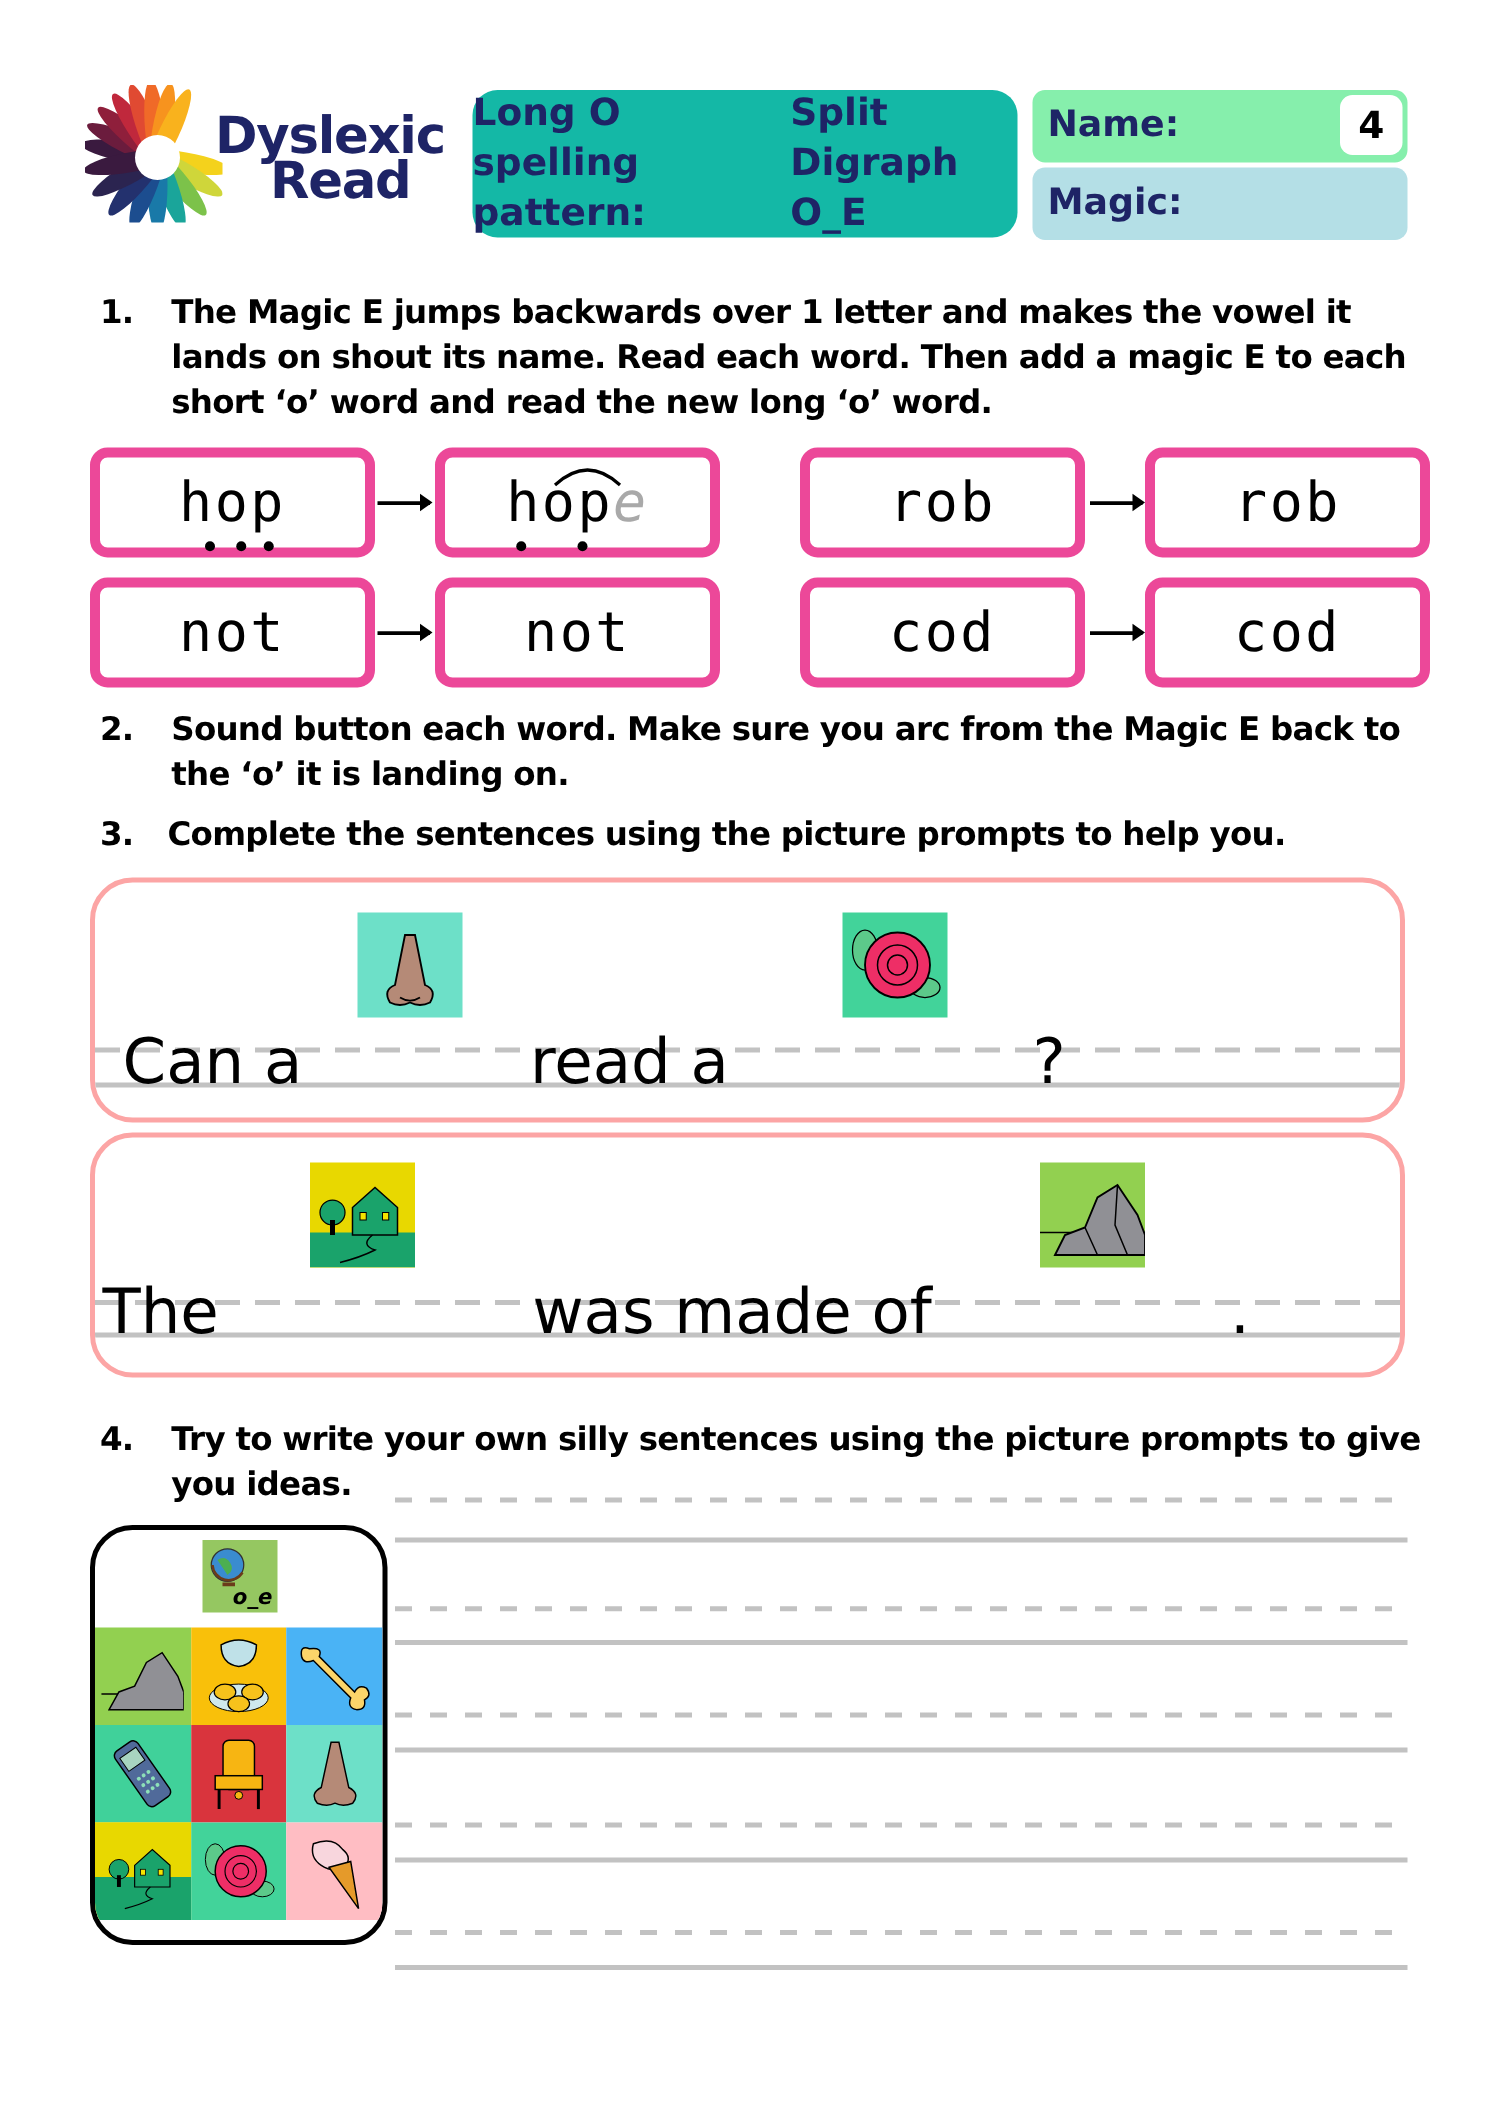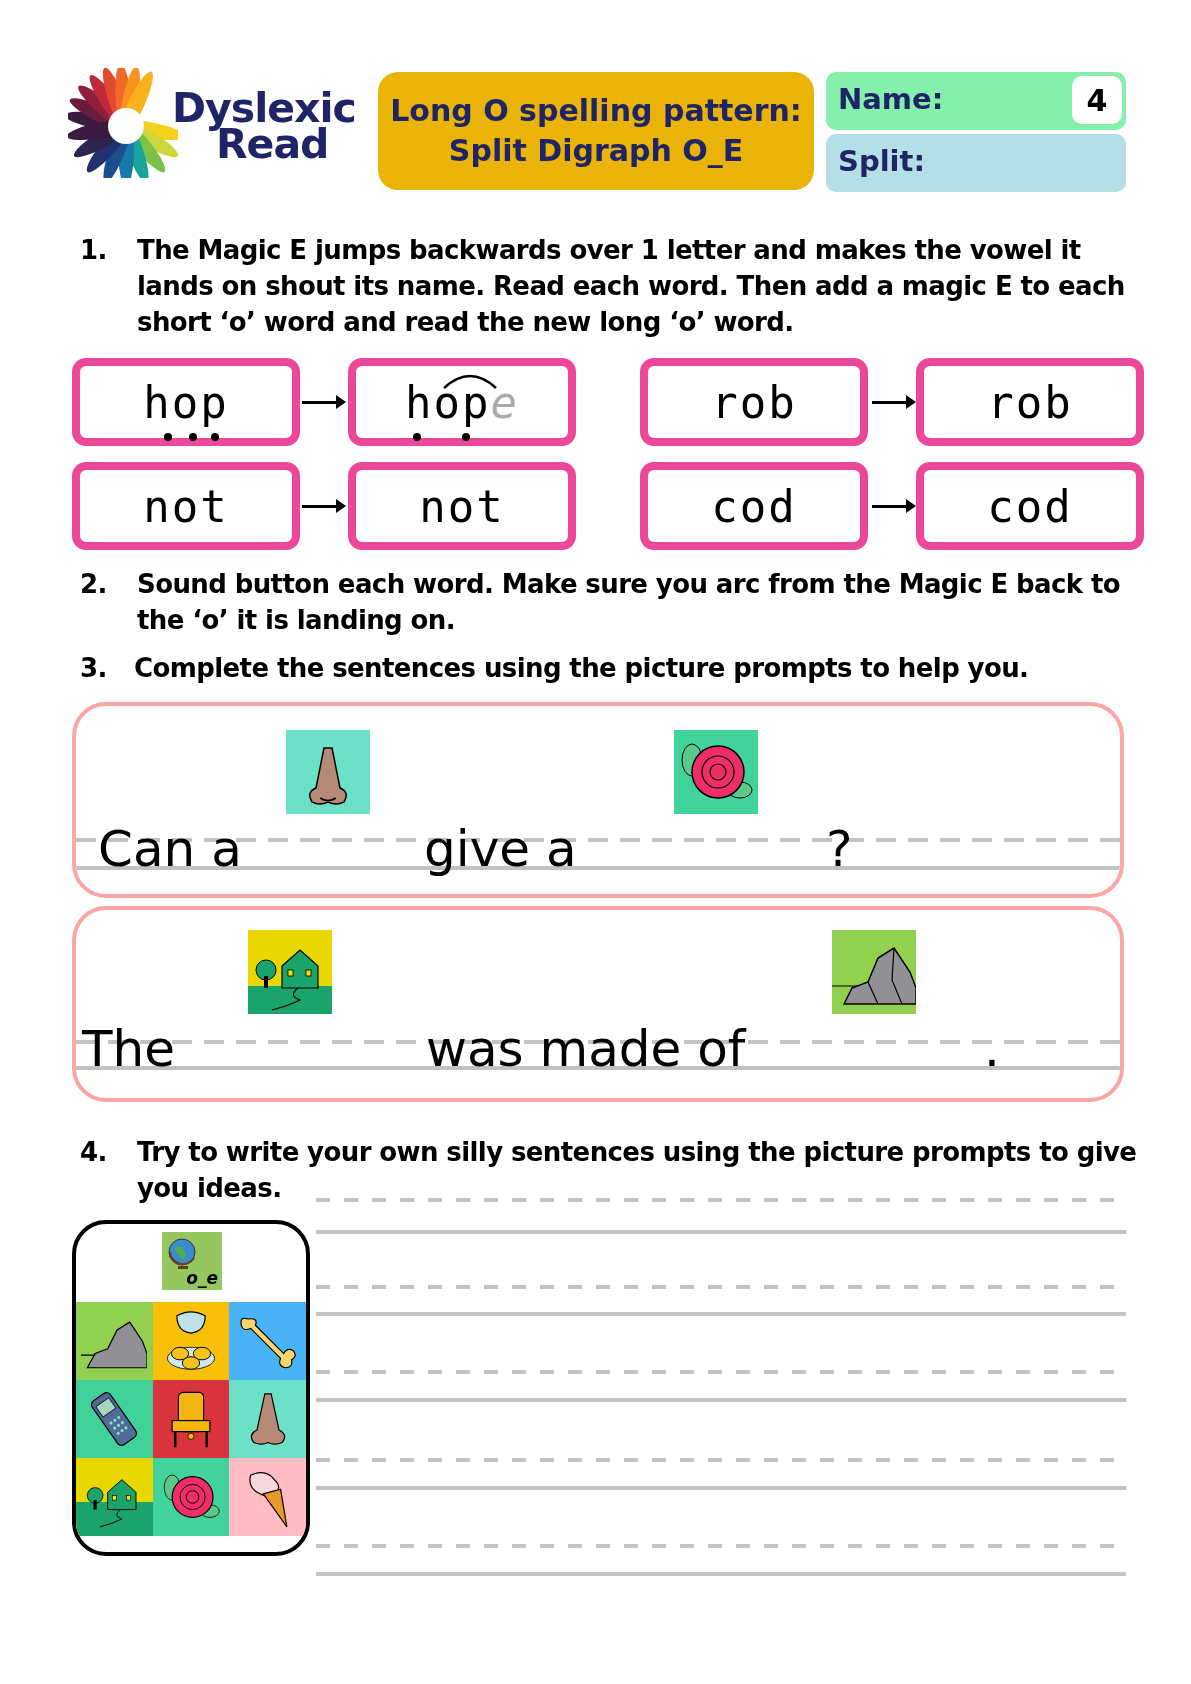--- a/index.html
+++ b/index.html
@@ -4,21 +4,21 @@
   <style>
     * { box-sizing: border-box; margin: 0; padding: 0; }
     html, body { width: 1191px; height: 1684px; background: #ffffff; overflow: hidden; }
     body { position: relative; font-family: "DejaVu Sans", sans-serif; color: #000; }
 
     
     .logo { position: absolute; left: 72px; top: 72px; width: 300px; height: 110px; }
     .logo-text { position: absolute; left: 100px; top: 18px; color: #1e2466; font-family: "DejaVu Sans", sans-serif; font-weight: bold; font-size: 41px; line-height: 36px; letter-spacing: -1px; }
     .logo-text .l2 { display: block; padding-left: 44px; }
 
-    .title-box { position: absolute; left: 378px; top: 72px; width: 436px; height: 118px; background: #eab308; border-radius: 20px; display: flex; flex-direction: column; align-items: center; justify-content: center; color: #1e2466; font-family: "DejaVu Sans", sans-serif; font-size: 30px; line-height: 40px; font-weight: 600; }
+    .title-box { position: absolute; left: 378px; top: 72px; width: 436px; height: 118px; background: #14b8a6; border-radius: 20px; display: flex; flex-direction: row; align-items: center; justify-content: center; color: #1e2466; font-family: "DejaVu Sans", sans-serif; font-size: 30px; line-height: 40px; font-weight: 600; }
     .name-box { position: absolute; left: 826px; top: 72px; width: 300px; height: 58px; background: #86efac; border-radius: 10px; }
     .date-box { position: absolute; left: 826px; top: 134px; width: 300px; height: 58px; background: #b4dfe6; border-radius: 10px; }
     .field-label { position: absolute; left: 12px; top: 10px; color: #1e2466; font-size: 29px; font-weight: 600; }
     .page-num { position: absolute; right: 4px; top: 4px; width: 50px; height: 48px; background: #ffffff; border-radius: 10px; display: flex; align-items: center; justify-content: center; font-size: 30px; font-weight: bold; color: #000; }
 
     
     .instr { position: absolute; left: 80px; font-family: "DejaVu Sans", sans-serif; font-weight: bold; font-size: 26px; line-height: 36px; letter-spacing: -0.6px; }
     .instr .num { position: absolute; left: 0; top: 0; }
     .instr .txt { display: block; margin-left: 57px; }
 
@@ -82,21 +82,21 @@
 <div class="title-box">
   <span>Long O spelling pattern:</span>
   <span>Split Digraph O_E</span>
 </div>
 
 <div class="name-box">
   <span class="field-label">Name:</span>
   <span class="page-num">4</span>
 </div>
 <div class="date-box">
-  <span class="field-label">Split:</span>
+  <span class="field-label">Magic:</span>
 </div>
 
 <div class="instr" style="top:232px; width:1060px;">
   <span class="num">1.</span>
   <span class="txt">The Magic E jumps backwards over 1 letter and makes the vowel it lands on shout its name. Read each word. Then add a magic E to each short ‘o’ word and read the new long ‘o’ word.</span>
 </div>
 
 <div class="wbox" style="left:72px; top:358px;">
   <span>hop</span>
   <span class="dot" style="left:84px; top:67px;"></span>
@@ -160,21 +160,21 @@
         <ellipse cx="18" cy="30" rx="10" ry="16" fill="#5cc98a" stroke="#000" stroke-width="1"></ellipse>
         <ellipse cx="66" cy="60" rx="12" ry="8" fill="#5cc98a" stroke="#000" stroke-width="1"></ellipse>
         <circle cx="44" cy="42" r="26" fill="#ee2e66" stroke="#000" stroke-width="1.5"></circle>
         <circle cx="44" cy="42" r="16" fill="none" stroke="#000" stroke-width="1.2"></circle>
         <circle cx="44" cy="42" r="8" fill="none" stroke="#000" stroke-width="1.2"></circle>
       </svg>
   </div>
   <div class="dash-line" style="top:132px;"></div>
   <div class="solid-line" style="top:160px;"></div>
   <span class="sword" style="left:22px; top:118px;">Can a</span>
-  <span class="sword" style="left:348px; top:118px;">give a</span>
+  <span class="sword" style="left:348px; top:118px;">read a</span>
   <span class="sword" style="left:750px; top:118px;">?</span>
 </div>
 
 <div class="sbox" style="top:906px; height:196px;">
   <div class="pic" style="left:172px; top:20px; background:#e8d800;">
     <svg viewBox="0 0 84 84" width="84" height="84">
         <rect x="0" y="56" width="84" height="28" fill="#1aa36b"></rect>
         <circle cx="18" cy="40" r="10" fill="#1aa36b" stroke="#000" stroke-width="1"></circle>
         <rect x="16" y="46" width="4" height="12" fill="#000"></rect>
         <polygon points="34,36 52,20 70,36 70,58 34,58" fill="#1aa36b" stroke="#000" stroke-width="1.2"></polygon>

